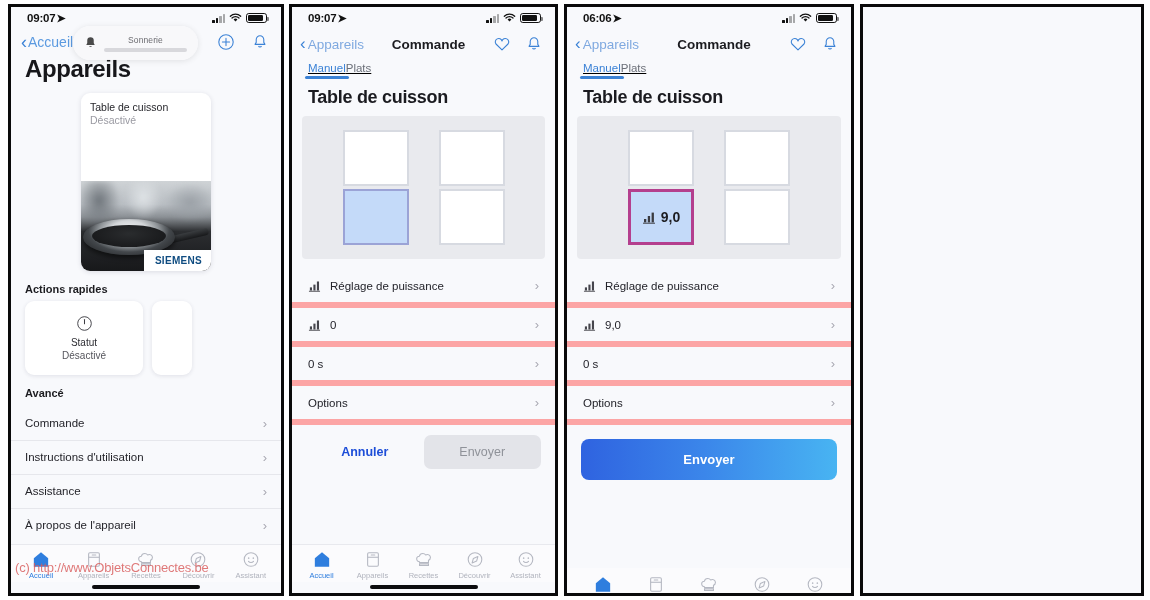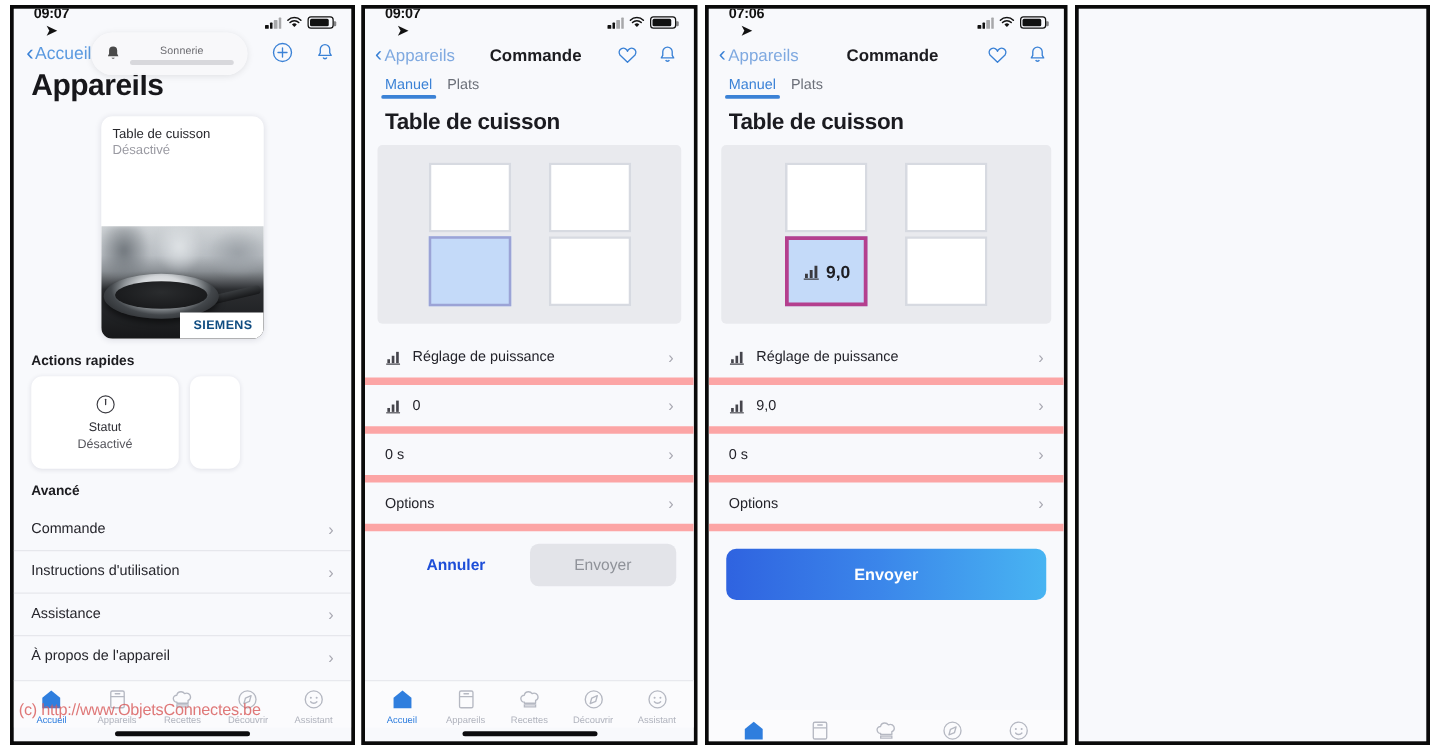--- a/index.html
+++ b/index.html
@@ -25,21 +25,21 @@
 
   .screen { position:absolute; inset:0; background:#f8f9fc; display:flex; flex-direction:column; }
 
   
   .statusbar {
     height: 22px; flex: 0 0 22px;
     display:flex; align-items:center; justify-content:space-between;
     padding: 0 14px 0 16px;
     font-size: 11.5px; font-weight: bold; color:#111;
   }
-  .sb-left { display:flex; align-items:center; gap:1px; letter-spacing:-0.2px;flex-direction:column; }
+  .sb-left { display:flex; align-items:center; gap:1px; letter-spacing:-0.2px; }
   .sb-loc { font-size: 11px; transform: rotate(0deg); }
   .sb-right { display:flex; align-items:center; gap:4px; }
   .sig { display:flex; align-items:flex-end; gap:1.2px; height:9px; }
   .sig i { display:block; width:2.3px; background:#111; border-radius:0.5px; }
   .sig i:nth-child(1){height:3px;} .sig i:nth-child(2){height:5px;}
   .sig i:nth-child(3){height:7px;opacity:.35;} .sig i:nth-child(4){height:9px;opacity:.35;}
   .wifi { width:13px;height:10px; }
   .batt { width:21px;height:10.5px;border:1.2px solid #111;border-radius:2.8px;position:relative;padding:1.2px; }
   .batt::after{content:"";position:absolute;right:-3px;top:3px;width:1.6px;height:4px;background:#111;border-radius:0 1px 1px 0;opacity:.5;}
   .batt i{display:block;height:100%;width:88%;background:#111;border-radius:1.3px;}
@@ -160,21 +160,21 @@
 
   
   .watermark {
     position:absolute; left:4px; bottom:18px; width:272px;
     font-size:13px; color:#d95c5c; opacity:.82; white-space:nowrap;
     letter-spacing:-0.2px; z-index:40; pointer-events:none;
     font-family:"Liberation Sans",sans-serif;
   }
 
   
-  .tabs-row { display:flex; gap:12px; padding: 3px 16px 0; align-items:flex-start; }
+  .tabs-row { display:flex; gap:0; padding: 3px 16px 0; align-items:flex-start;text-decoration:underline; }
   .ctab { font-size:11.5px; color:#6b6f78; padding-bottom:5px; cursor:pointer; position:relative; }
   .ctab.active { color:#3b82d6; }
   .ctab.active::after {
     content:""; position:absolute; left:-3px; right:-3px; bottom:0; height:3px;
     background:#3b82d6; border-radius:2px;
   }
   .cmd-title { font-size:18px; font-weight:bold; color:#1b1b20; padding: 8px 16px 8px; letter-spacing:-0.3px; }
 
   .hob { margin: 0 10px; background:#e9eaee; border-radius:4px; padding: 14px 16px; display:flex; gap:30px; justify-content:center;}
   .hob-col { display:flex; flex-direction:column; gap:3px; }
@@ -548,21 +548,21 @@
       </div>
       <div class="home-indicator"></div>
     </div>
   </div>
 
   <div class="phone" id="phone3">
     <div class="screen">
 
       <div class="statusbar">
         <div class="sb-left">
-          <span>07:06</span>
+          <span>06:06</span>
           <span class="sb-loc">➤</span>
         </div>
         <div class="sb-right">
           <span class="sig">
               <i></i>
               <i></i>
               <i></i>
               <i></i>
             </span>
           <span class="wifi">

